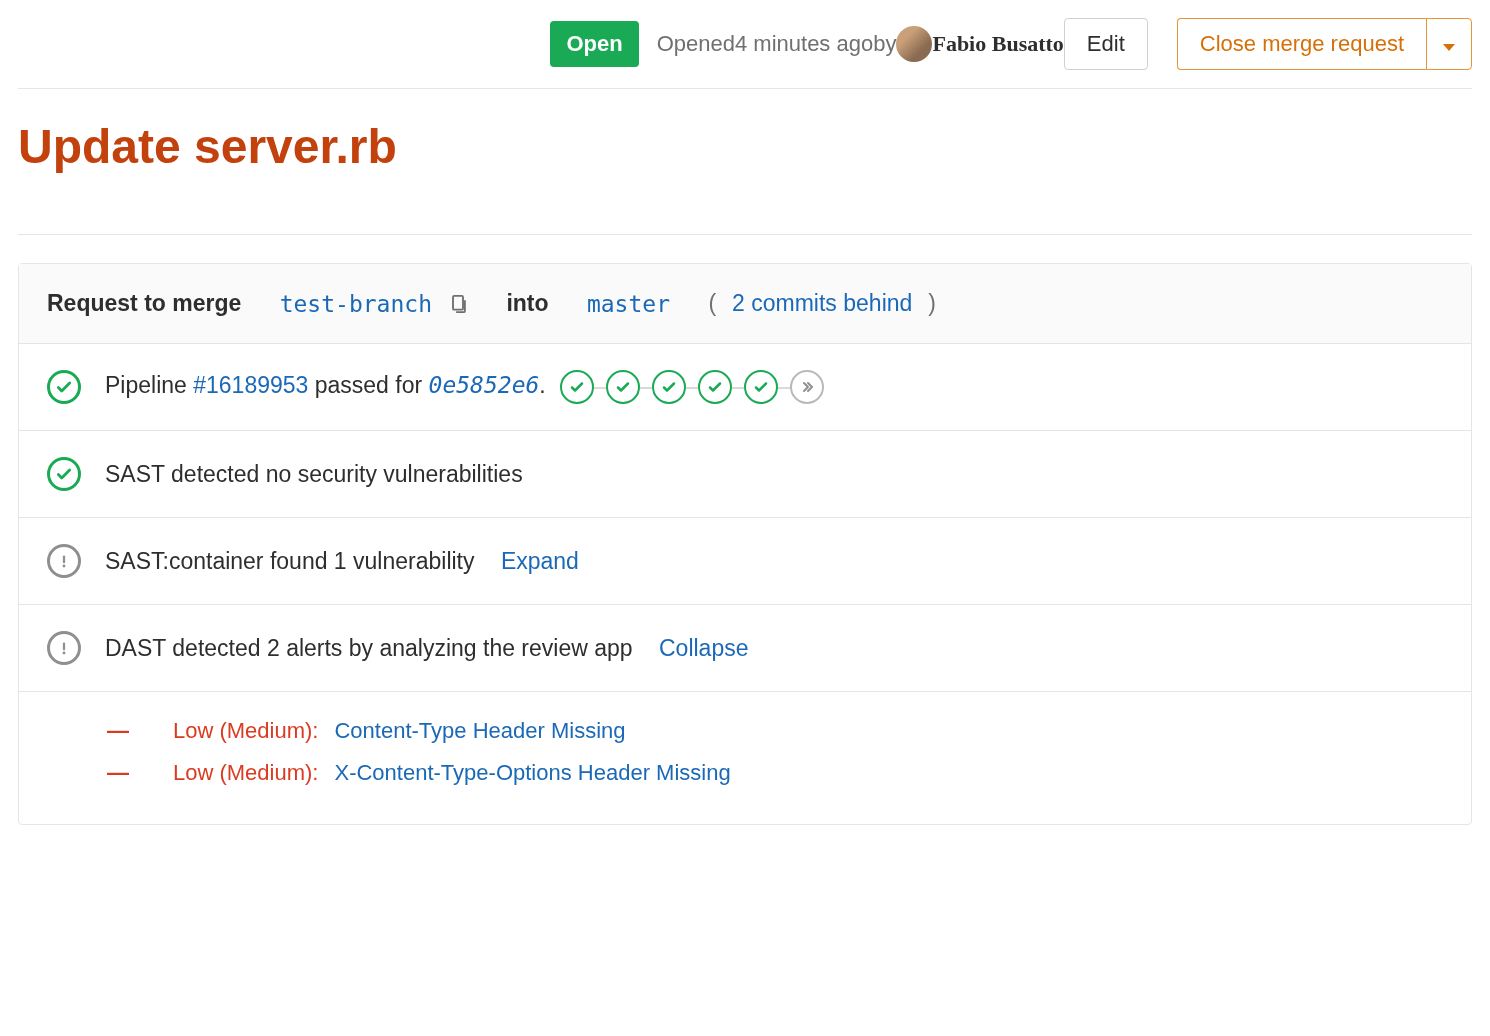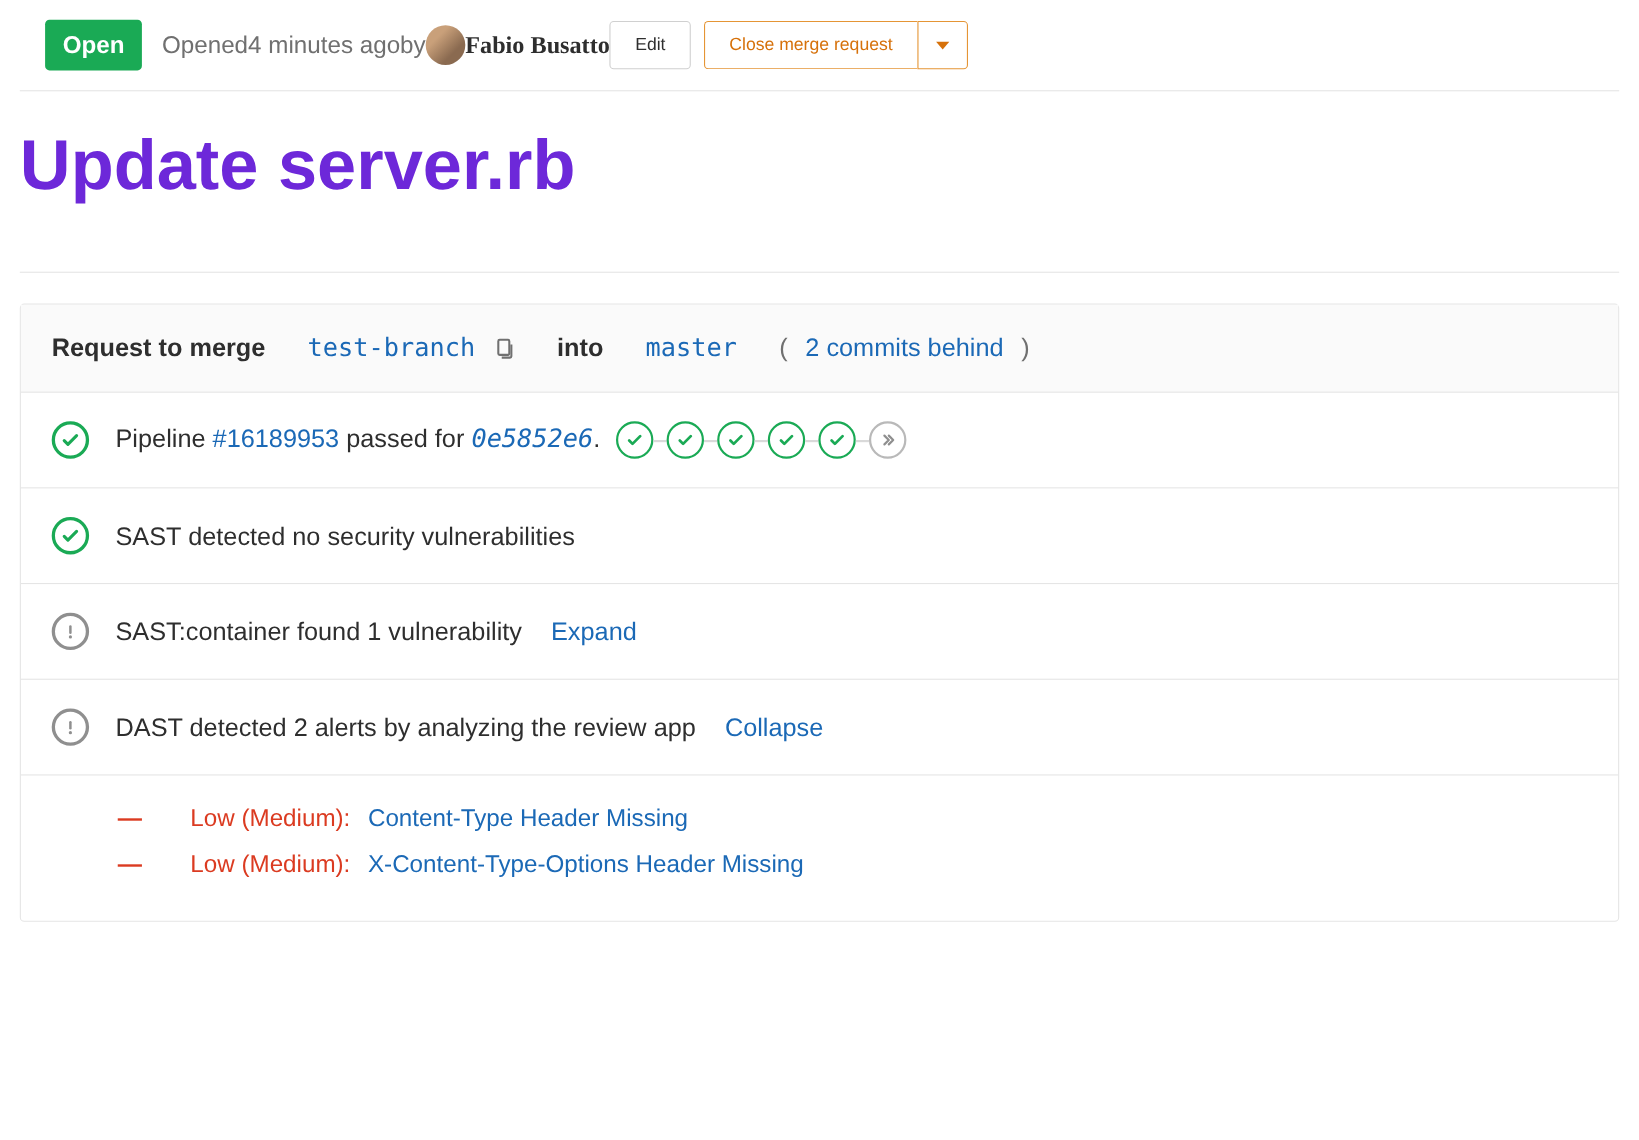--- a/index.html
+++ b/index.html
@@ -7,21 +7,21 @@
     margin: 0;
     padding: 18px;
     font-family: -apple-system, BlinkMacSystemFont, "Segoe UI", Helvetica, Arial, sans-serif;
     color: #2e2e2e;
     background: #fff;
     font-size: 22px;
   }
   .header-row {
     display: flex;
     align-items: center;
-    justify-content: flex-start;
+    justify-content: flex-end;
     padding-bottom: 18px;
     border-bottom: 1px solid #e5e5e5;
     padding-left: 23px;
   }
   .header-left {
     display: flex;
     align-items: center;
     gap: 18px;
   }
   .status-badge {
@@ -43,41 +43,41 @@
     background: linear-gradient(135deg,#c9a07a 30%,#8a6a50 70%);
     display: inline-block;
   }
   .header-right { display: flex; align-items: center; gap: 12px; }
   .btn {
     border: 1px solid #d0d0d0;
     background: #fff;
     color: #2e2e2e;
     padding: 12px 22px;
     border-radius: 4px;
-    font-size: 16px;
+    font-size: 22px;
     cursor: pointer;
   }
   .btn-warning {
     border: 1px solid #e59535;
     color: #d6710a;
     background: #fff;
   }
   .btn-group { display: flex; }
-  .btn-group .btn:first-child { border-top-right-radius: 0; border-bottom-right-radius: 0; border-right: none; }
+  .btn-group .btn:first-child { border-top-right-radius: 0; border-bottom-right-radius: 0; border-right: none; margin-left: 17px; }
   .btn-group .btn:last-child  { border-top-left-radius: 0;  border-bottom-left-radius: 0; padding: 12px 16px; }
   .caret-down {
     display: inline-block; width: 0; height: 0;
     border-left: 6px solid transparent; border-right: 6px solid transparent;
     border-top: 7px solid currentColor;
   }
   h1.title {
-    font-size: 64px;
+    font-size: 48px;
     font-weight: 700;
     margin: 30px 0 60px 0;
-    color: #6d28d9;
+    color: #c2410c;
   }
   .hr { border-top: 1px solid #e5e5e5; margin-bottom: 28px; }
   .panel {
     border: 1px solid #e5e5e5;
     border-radius: 4px;
     background: #fff;
   }
   .panel-row {
     padding: 26px 28px;
     border-bottom: 1px solid #e5e5e5;

